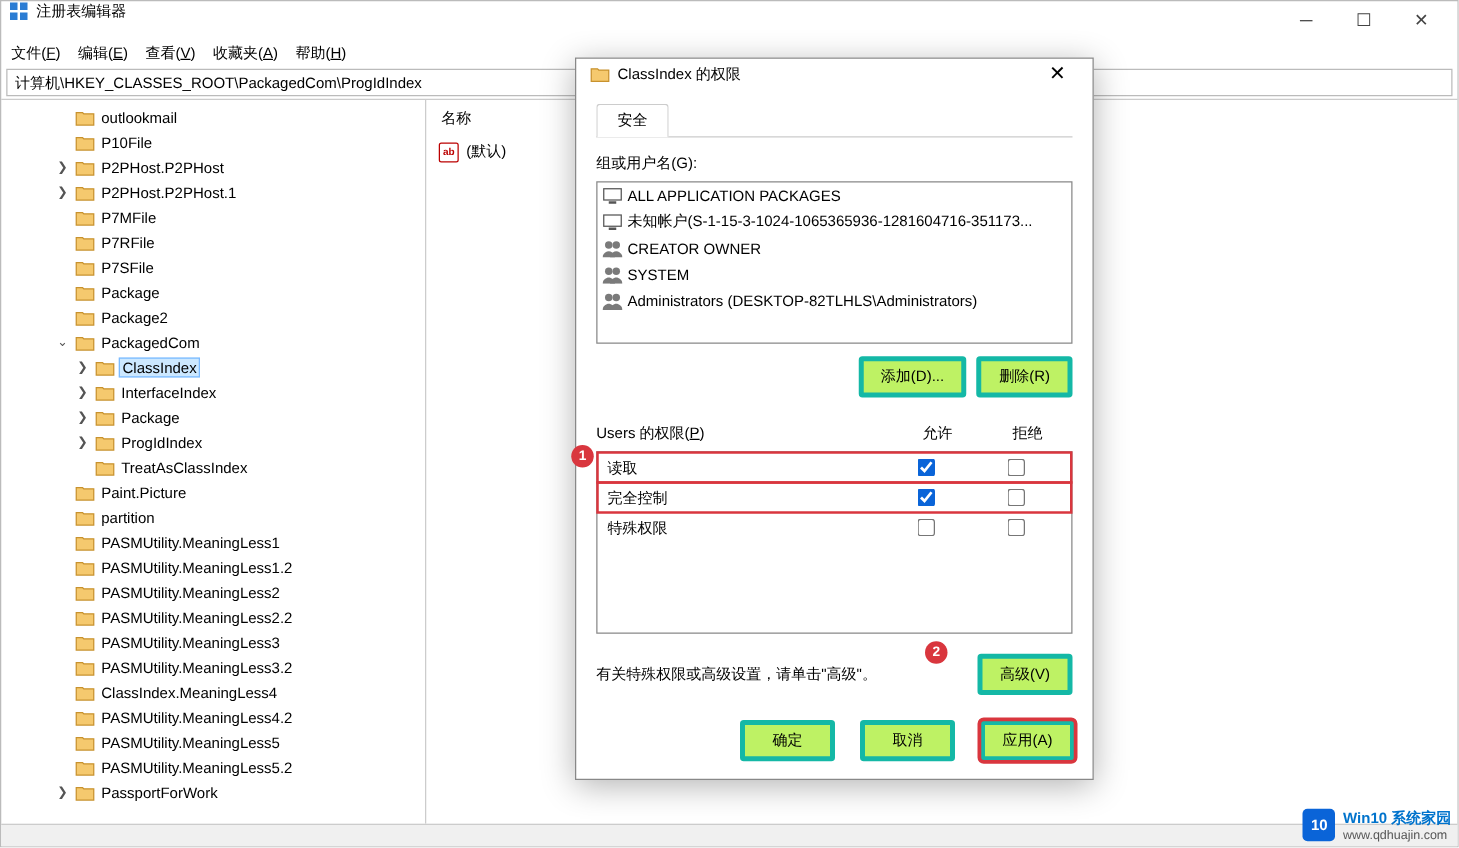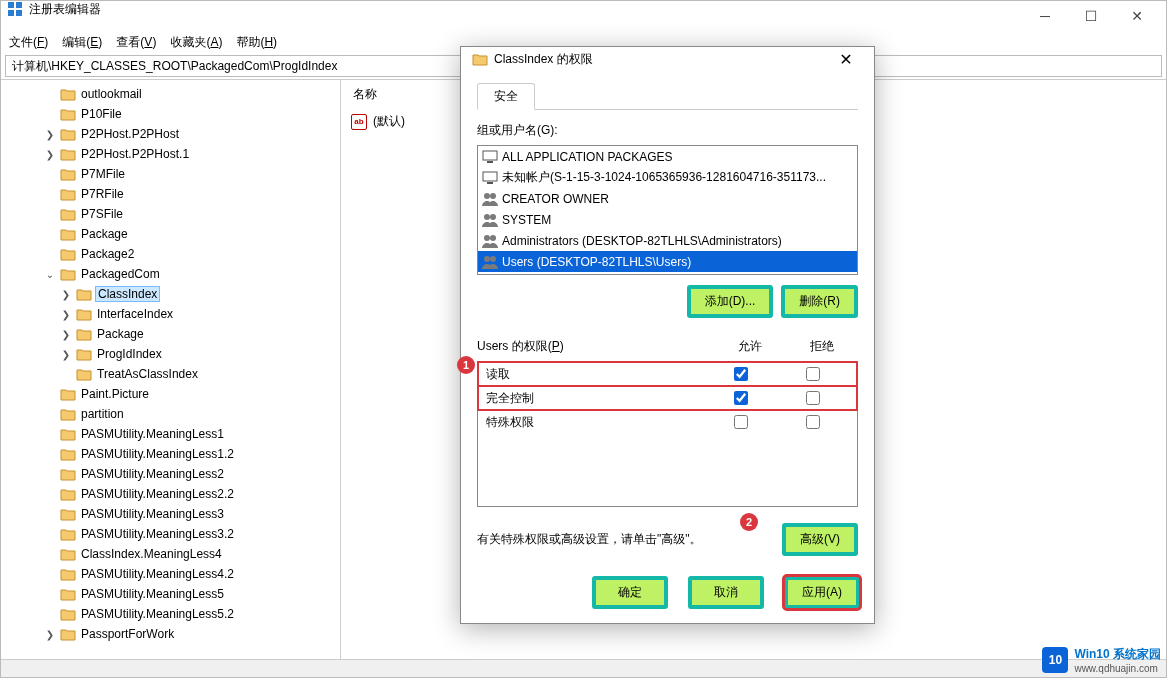--- a/index.html
+++ b/index.html
@@ -390,29 +390,20 @@
         </div>
         <div class="list-item">
           <svg class="grp-icon" viewBox="0 0 16 14">
             <circle cx="5" cy="4" r="3" fill="#7a7a7a"></circle>
             <circle cx="11" cy="4" r="3" fill="#7a7a7a"></circle>
             <path d="M0 14c0-3 3-5 5-5s5 2 5 5" fill="#7a7a7a"></path>
             <path d="M6 14c0-3 3-5 5-5s5 2 5 5" fill="#7a7a7a"></path>
           </svg>
           <span>Administrators (DESKTOP-82TLHLS\Administrators)</span>
         </div>
-        <div class="list-item sel">
-          <svg class="grp-icon" viewBox="0 0 16 14">
-            <circle cx="5" cy="4" r="3" fill="#7a7a7a"></circle>
-            <circle cx="11" cy="4" r="3" fill="#7a7a7a"></circle>
-            <path d="M0 14c0-3 3-5 5-5s5 2 5 5" fill="#7a7a7a"></path>
-            <path d="M6 14c0-3 3-5 5-5s5 2 5 5" fill="#7a7a7a"></path>
-          </svg>
-          <span>Users (DESKTOP-82TLHLS\Users)</span>
-        </div>
       </div>
 
     <div class="btn-row">
       <div class="btn">添加(D)...</div>
       <div class="btn">删除(R)</div>
     </div>
 
     <div class="perm-head" style="position:relative;">
       <span class="badge" style="left:-20px; top:18px;">1</span>
       <div class="h1">

